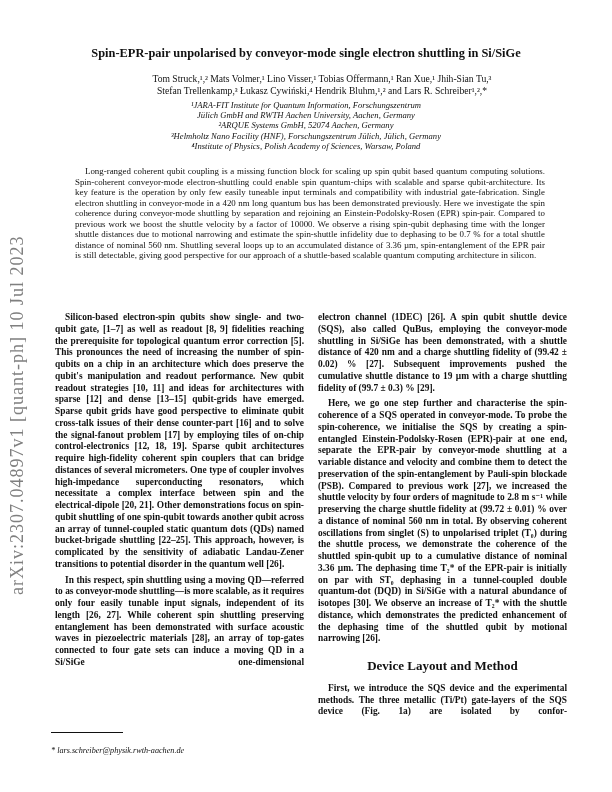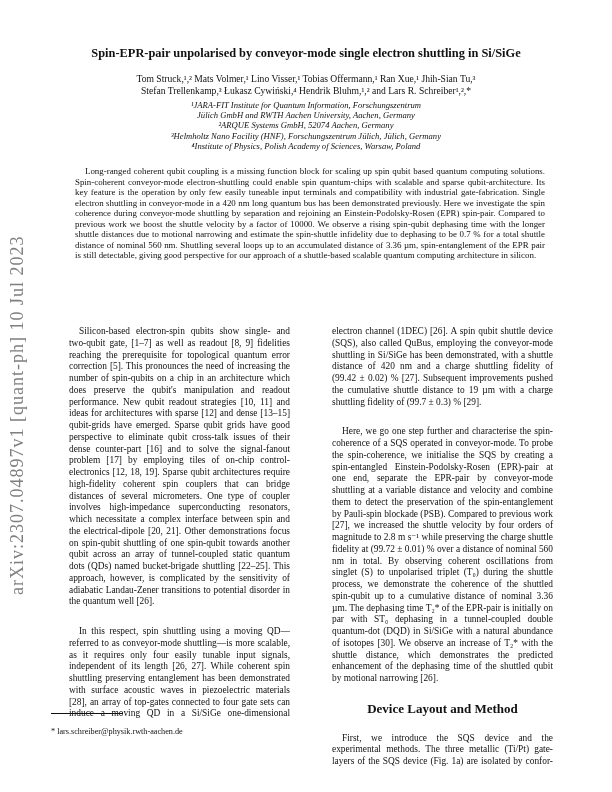--- a/index.html
+++ b/index.html
@@ -34,21 +34,21 @@
     left: 40px;
     width: 532px;
     text-align: center;
     font-size: 12.4px;
     font-weight: bold;
     line-height: 15px;
   }
   .authors {
     position: absolute;
     top: 73px;
-    left: 60px;
+    left: 76px;
     width: 492px;
     text-align: center;
     font-size: 9.6px;
     line-height: 11.5px;
   }
   .affiliations {
     position: absolute;
     top: 100px;
     left: 60px;
     width: 492px;
@@ -71,34 +71,35 @@
   .col {
     position: absolute;
     top: 308px;
     width: 257px;
     font-size: 9.4px;
     line-height: 11.75px;
     text-align: justify;
   }
   .col-left  { left: 51px;  height: 400px; }
   .col-right { left: 314px; height: 460px; }
-  .col p { margin: 18px; text-indent: 10px; }
+  .col p { margin: 4px; text-indent: 10px; font-weight: bold; }
   .col p.noindent { text-indent: 0; }
   .col p.cont { text-align-last: justify; }
   .section-heading {
     margin: 15px 0 11px 0;
     text-align: center;
     font-weight: bold;
     font-size: 13px;
   }
   .footnote-area {
     position: absolute;
     left: 51px;
-    top: 713px;
+    top: 732px;
     width: 257px;
+    font-style: italic;
   }
   .footnote-rule {
     width: 72px;
     border: 0;
     border-top: 1px solid #111111;
     margin: 0 0 6px 0;
   }
   .footnote {
     font-size: 8.2px;
     line-height: 10px;

